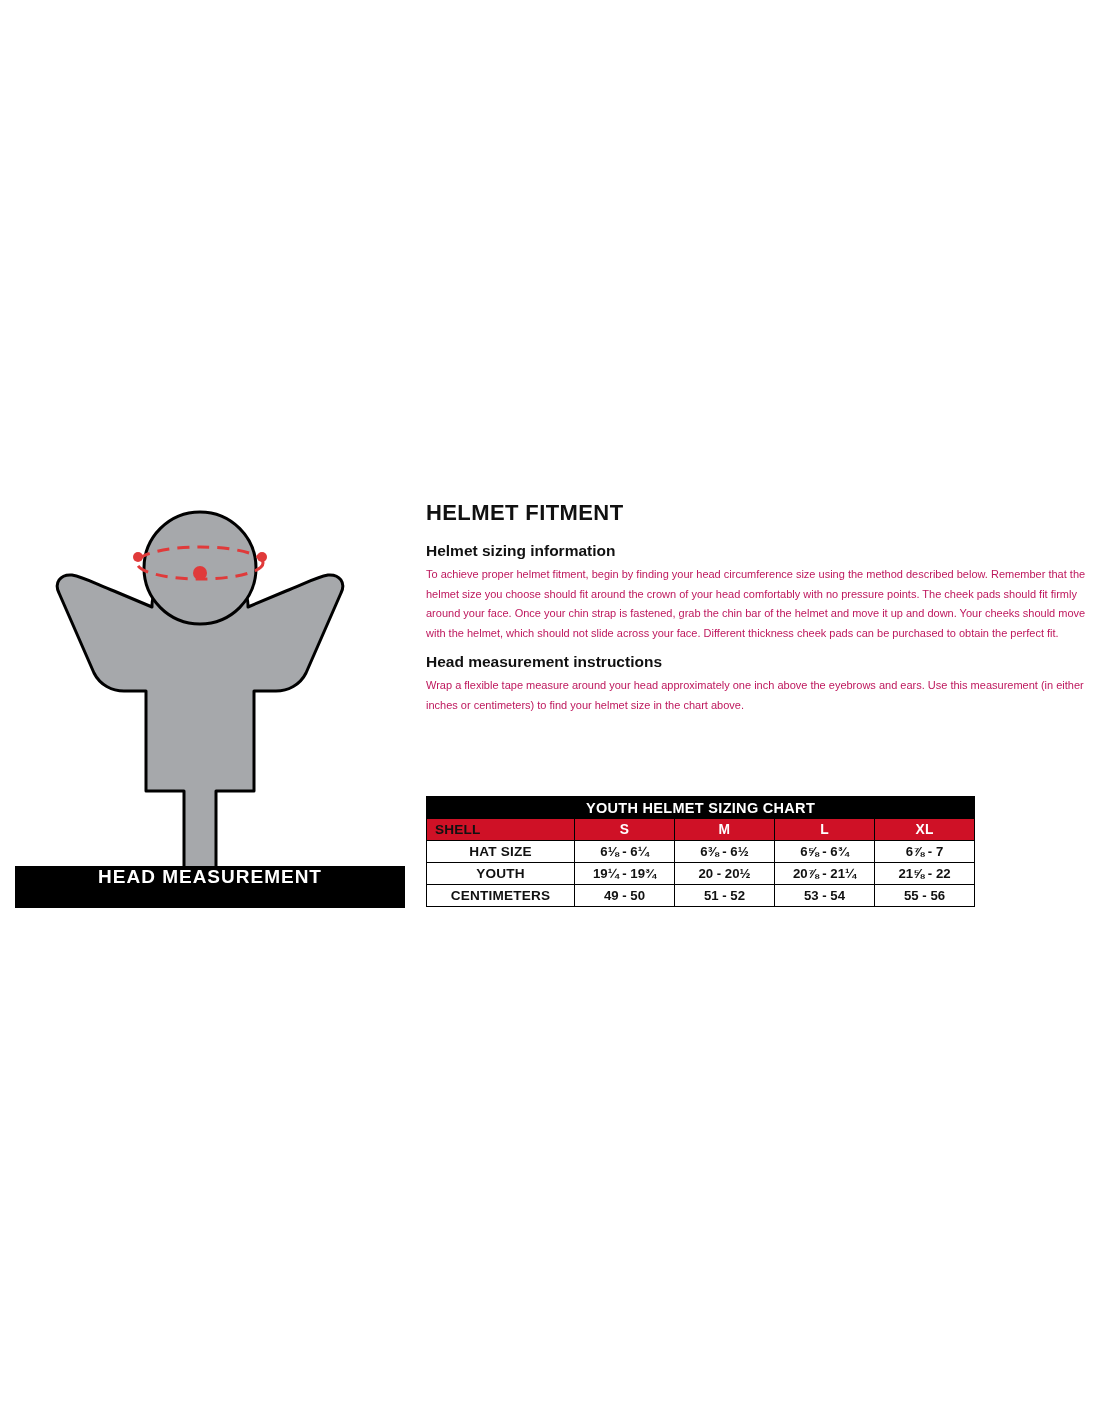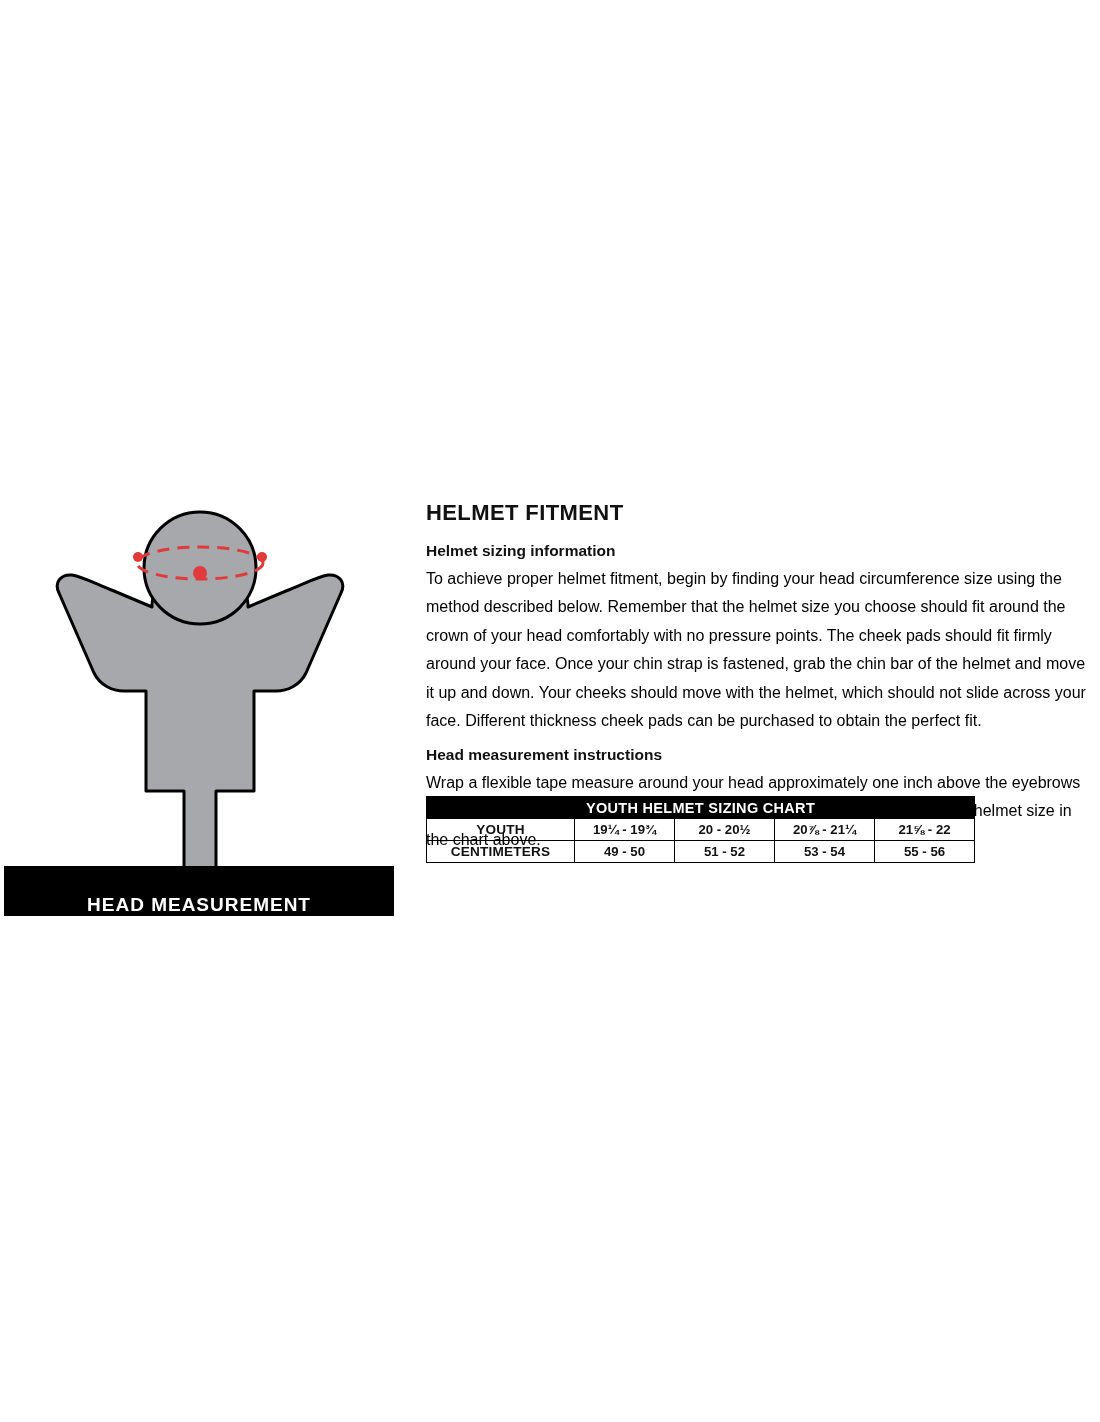--- a/index.html
+++ b/index.html
@@ -26,28 +26,28 @@
   }
   #figure-svg {
     position: absolute;
     left: 40px;
     top: 0;
     width: 320px;
     height: 400px;
   }
   #head-measurement-bar {
     position: absolute;
-    left: 4px;
+    left: 15px;
     top: 866px;
     width: 390px;
-    height: 50px;
+    height: 42px;
     background: #000000;
     color: #ffffff;
     display: flex;
-    align-items: flex-end;
+    align-items: flex-start;
     justify-content: center;
     letter-spacing: 0.5px;
   }
   #head-measurement-bar .label {
     font-size: 19px;
     font-weight: bold;
     letter-spacing: 1px;
   }
 
   
@@ -64,24 +64,24 @@
     margin: 0 0 16px 0;
     color: #111111;
   }
   .sub-title {
     font-size: 15.5px;
     font-weight: bold;
     margin: 0 0 5px 0;
     color: #111111;
   }
   .body-text {
-    font-size: 16px;
+    font-size: 11px;
     line-height: 1.78;
     margin: 0 0 10px 0;
-    color: #000000;
+    color: #be185d;
   }
 
   
   #sizing-table-wrap {
     position: absolute;
     left: 426px;
     top: 796px;
     width: 550px;
   }
   table.sizing {
@@ -193,20 +193,34 @@
       <col class="c0">
         <col class="c1">
         <col class="c2">
         <col class="c3">
         <col class="c4">
     </colgroup>
     <tbody>
       <tr class="title-row">
         <td colspan="5">YOUTH HELMET SIZING CHART</td>
       </tr>
+      <tr class="header-row">
+        <td class="rowlabel">SHELL</td>
+        <td>S</td>
+        <td>M</td>
+        <td>L</td>
+        <td>XL</td>
+      </tr>
+      <tr>
+        <td class="rowlabel">HAT SIZE</td>
+        <td class="datacell">6⅛ - 6¼</td>
+        <td class="datacell">6⅜ - 6½</td>
+        <td class="datacell">6⅝ - 6¾</td>
+        <td class="datacell">6⅞ - 7</td>
+      </tr>
       <tr>
         <td class="rowlabel">YOUTH</td>
         <td class="datacell">19¼ - 19¾</td>
         <td class="datacell">20 - 20½</td>
         <td class="datacell">20⅞ - 21¼</td>
         <td class="datacell">21⅝ - 22</td>
       </tr>
       <tr>
         <td class="rowlabel">CENTIMETERS</td>
         <td class="datacell">49 - 50</td>

